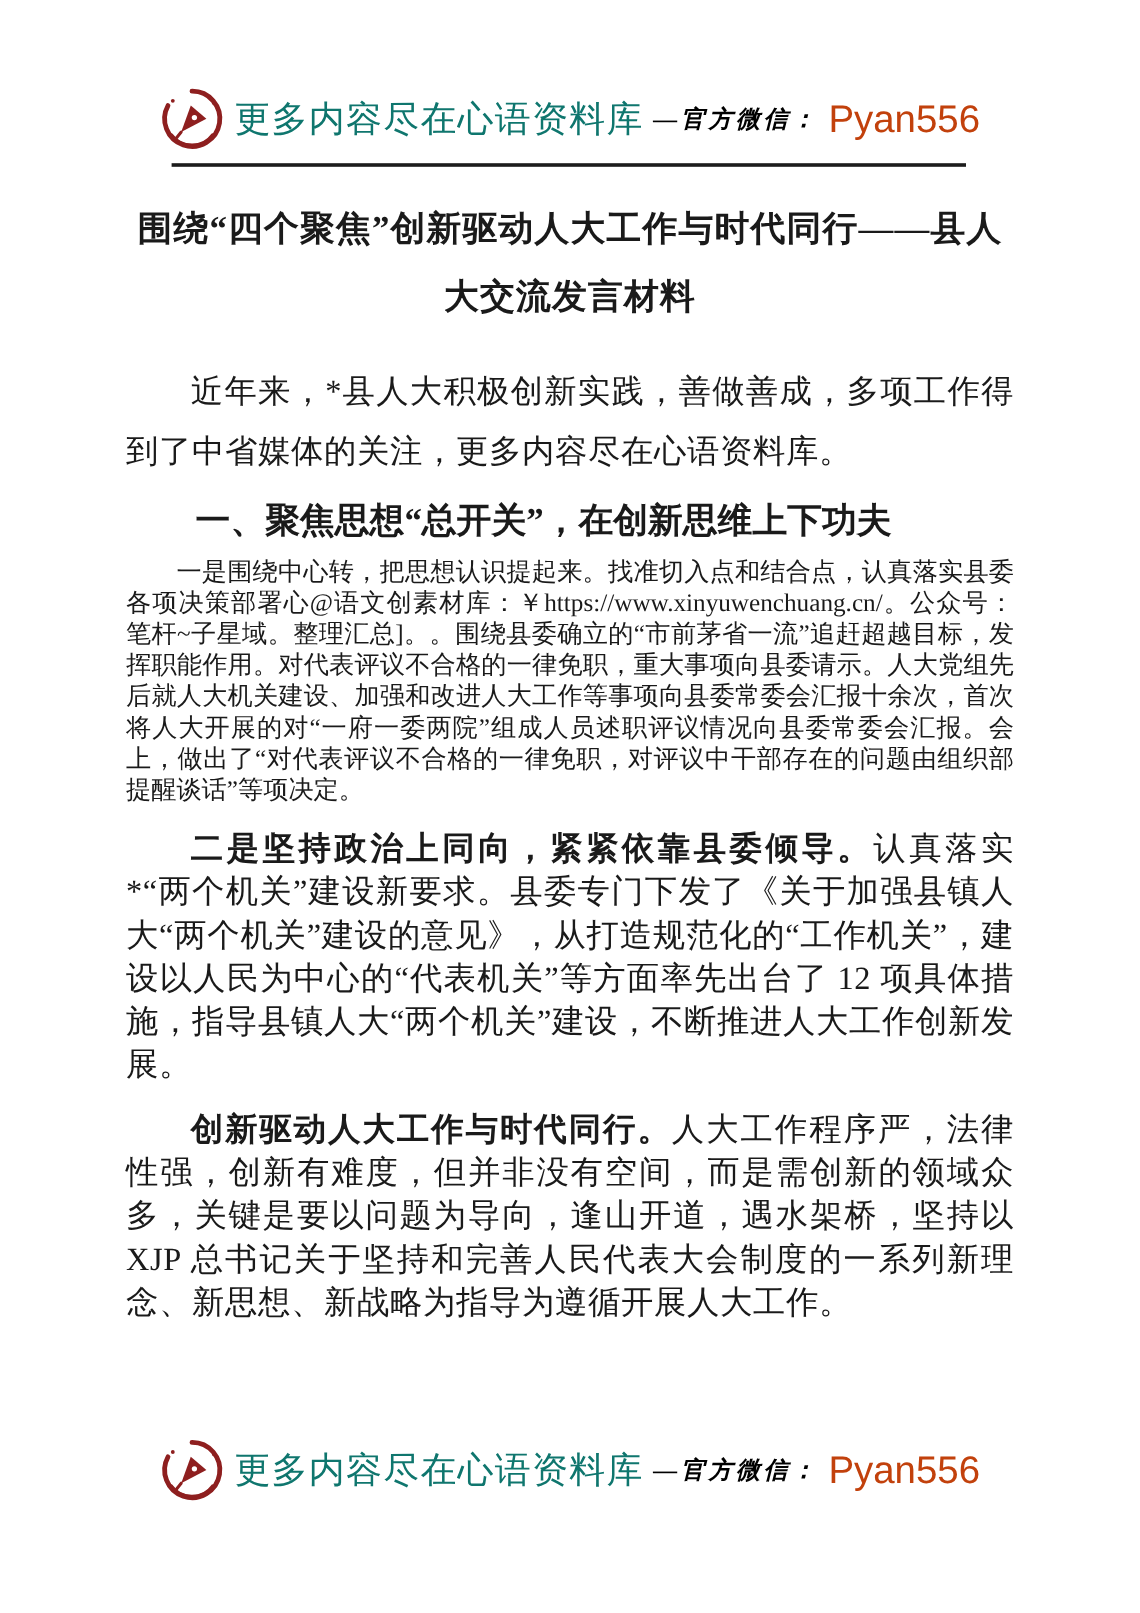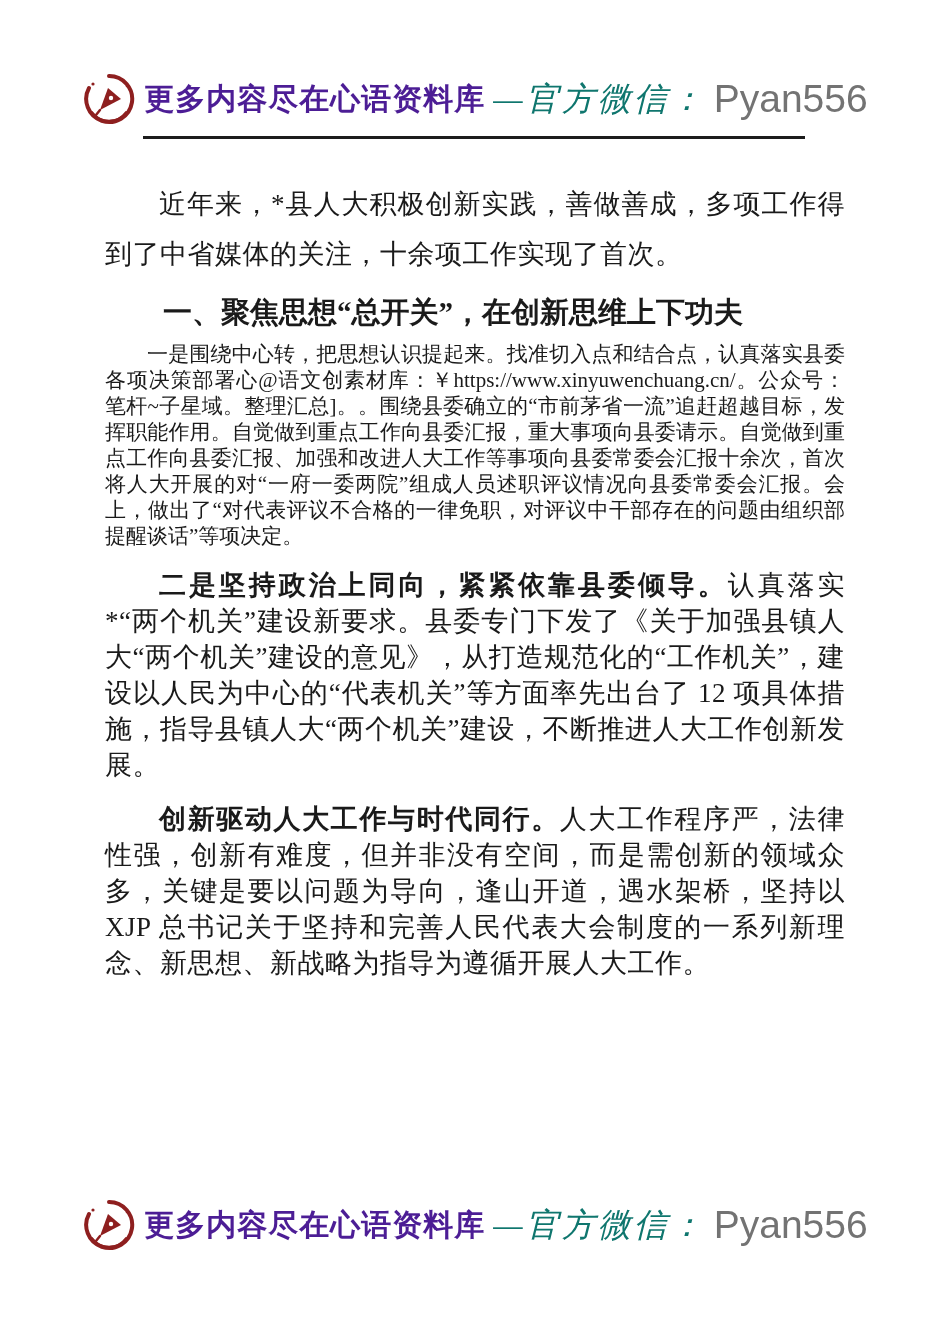--- a/index.html
+++ b/index.html
@@ -11,30 +11,30 @@
     position:relative;
     overflow:hidden;
   }
   .brandbar {
     display:flex; justify-content:center; align-items:center; gap:8px;
     width:100%;
   }
   .header-bar { padding-top:72px; }
   .logo { width:54px; height:54px; flex:0 0 auto; }
   .brand-text {
-    font-size:30px; font-weight:bold; letter-spacing:1px;
-    color:#4c1d95;
+    font-size:30px; font-weight:normal; letter-spacing:1px;
+    color:#0f766e;
   }
   .wechat-label {
-    font-size:33px; font-style:italic; letter-spacing:3px;
-    color:#0f766e; font-weight:normal;
+    font-size:20px; font-style:italic; letter-spacing:3px;
+    color:#000000; font-weight:bold;
   }
   .wechat-id {
     font-family:"Liberation Sans","DejaVu Sans",sans-serif;
-    font-size:39px; color:#737373;
+    font-size:32px; color:#c2410c;
   }
   .divider {
     margin:10px 0 0 143px;
     width:662px; height:0;
     border-top:3px solid #1c1c1c;
   }
   .content { padding:16px 105px 0 105px; }
   .doc-title {
     margin:8px 0 0 0;
     font-size:29px; font-weight:700;
@@ -85,26 +85,27 @@
   </span>
   <span class="brand-text">更多内容尽在心语资料库</span>
   <span class="wechat-label">—官方微信：</span>
   <span class="wechat-id">Pyan556</span>
 </div>
 
 <div class="divider"></div>
 
 <div class="content">
 
+  <h1 class="doc-title">围绕“四个聚焦”创新驱动人大工作与时代同行——县人大交流发言材料</h1>
 
-  <p class="intro-para">近年来，*县人大积极创新实践，善做善成，多项工作得到了中省媒体的关注，十余项工作实现了首次。</p>
+  <p class="intro-para">近年来，*县人大积极创新实践，善做善成，多项工作得到了中省媒体的关注，更多内容尽在心语资料库。</p>
 
   <h2 class="section-heading">一、聚焦思想“总开关”，在创新思维上下功夫</h2>
 
-  <p class="dense-para">一是围绕中心转，把思想认识提起来。找准切入点和结合点，认真落实县委各项决策部署心@语文创素材库：￥https://www.xinyuwenchuang.cn/。公众号：笔杆~子星域。整理汇总]。。围绕县委确立的“市前茅省一流”追赶超越目标，发挥职能作用。自觉做到重点工作向县委汇报，重大事项向县委请示。自觉做到重点工作向县委汇报、加强和改进人大工作等事项向县委常委会汇报十余次，首次将人大开展的对“一府一委两院”组成人员述职评议情况向县委常委会汇报。会上，做出了“对代表评议不合格的一律免职，对评议中干部存在的问题由组织部提醒谈话”等项决定。</p>
+  <p class="dense-para">一是围绕中心转，把思想认识提起来。找准切入点和结合点，认真落实县委各项决策部署心@语文创素材库：￥https://www.xinyuwenchuang.cn/。公众号：笔杆~子星域。整理汇总]。。围绕县委确立的“市前茅省一流”追赶超越目标，发挥职能作用。对代表评议不合格的一律免职，重大事项向县委请示。人大党组先后就人大机关建设、加强和改进人大工作等事项向县委常委会汇报十余次，首次将人大开展的对“一府一委两院”组成人员述职评议情况向县委常委会汇报。会上，做出了“对代表评议不合格的一律免职，对评议中干部存在的问题由组织部提醒谈话”等项决定。</p>
 
   <p class="body-para"><span class="lead-bold">二是坚持政治上同向，紧紧依靠县委倾导。</span><span>认真落实*“两个机关”建设新要求。县委专门下发了《关于加强县镇人大“两个机关”建设的意见》，从打造规范化的“工作机关”，建设以人民为中心的“代表机关”等方面率先出台了 12 项具体措施，指导县镇人大“两个机关”建设，不断推进人大工作创新发展。</span></p>
 
   <p class="body-para"><span class="lead-bold">创新驱动人大工作与时代同行。</span><span>人大工作程序严，法律性强，创新有难度，但并非没有空间，而是需创新的领域众多，关键是要以问题为导向，逢山开道，遇水架桥，坚持以 XJP 总书记关于坚持和完善人民代表大会制度的一系列新理念、新思想、新战略为指导为遵循开展人大工作。</span></p>
 
 </div>
 
 <div class="brandbar footer-bar">
   <span class="logo">
     <svg viewBox="0 0 54 54" width="54" height="54">

